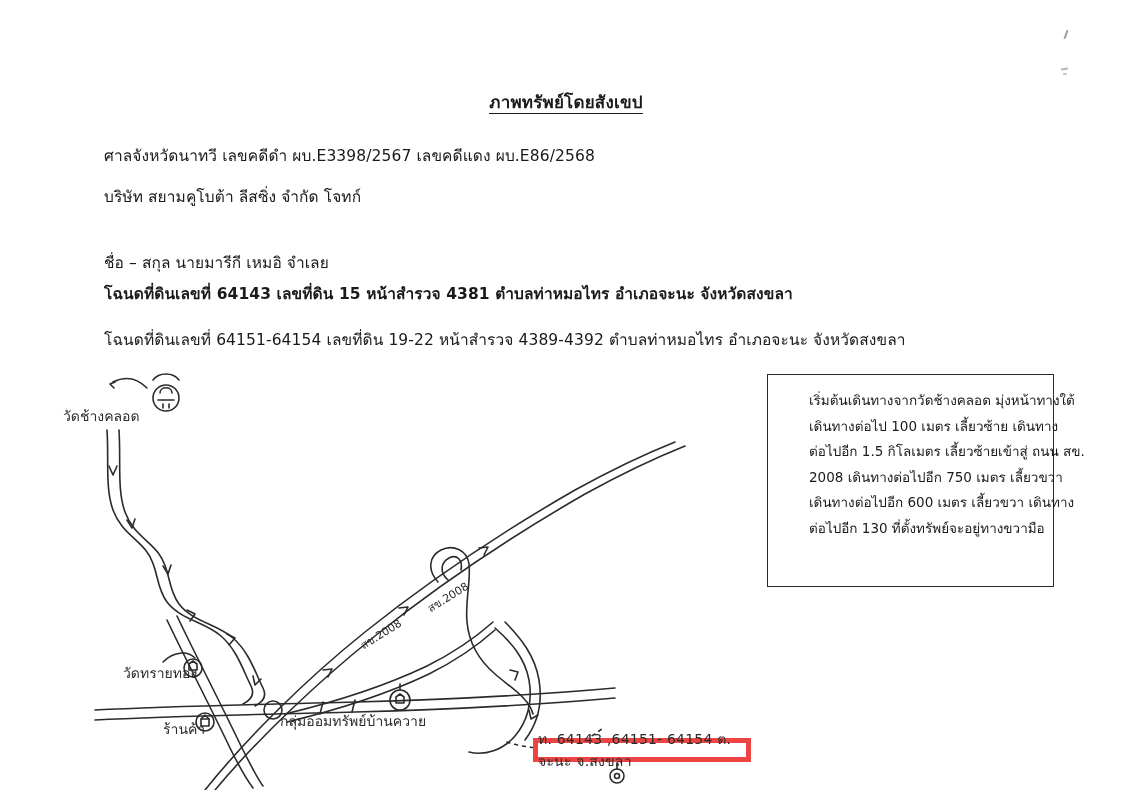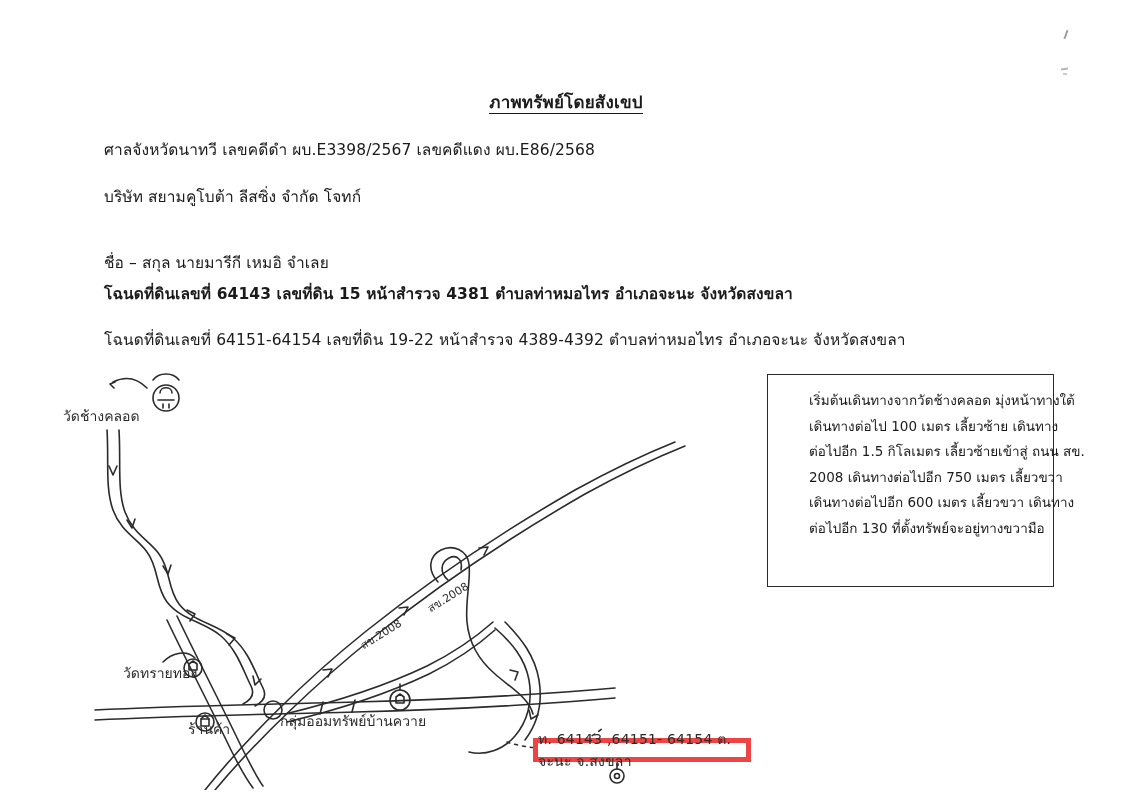--- a/index.html
+++ b/index.html
@@ -41,21 +41,21 @@
     margin-top: 24px;
   }
 
   .line {
     position: absolute;
     left: 104px;
     font-size: 15.5px;
     white-space: nowrap;
     letter-spacing: .1px;
   }
-  .line-1 { top: 137px; }
+  .line-1 { top: 143px; }
   .line-2 { top: 184px; }
   .line-3 { top: 229px; margin-top: 21px; }
   .line-4 { top: 281px; font-weight: bold; }
   .line-5 { top: 327px; }
 
   
   .note-box {
     position: absolute;
     left: 767px;
     top: 374px;
@@ -85,21 +85,21 @@
 
   .map-label {
     position: absolute;
     font-size: 14px;
     color: #2b2b2b;
     white-space: nowrap;
     font-family: "DejaVu Sans", sans-serif;
   }
   .lbl-wat-changkhlot { left: 8px; top: 35px; }
   .lbl-wat-song      { left: 68px; top: 292px; }
-  .lbl-rantam        { left: 108px; top: 348px; margin-left: 25px; }
+  .lbl-rantam        { left: 108px; top: 348px; }
   .lbl-klum-om       { left: 225px; top: 340px; text-align: center; }
 
   .road-num {
     position: absolute;
     font-size: 11px;
     color: #2b2b2b;
     transform-origin: center;
   }
   .rn-1 { left: 303px; top: 255px; transform: rotate(-32deg); }
   .rn-2 { left: 370px; top: 218px; transform: rotate(-32deg); }

